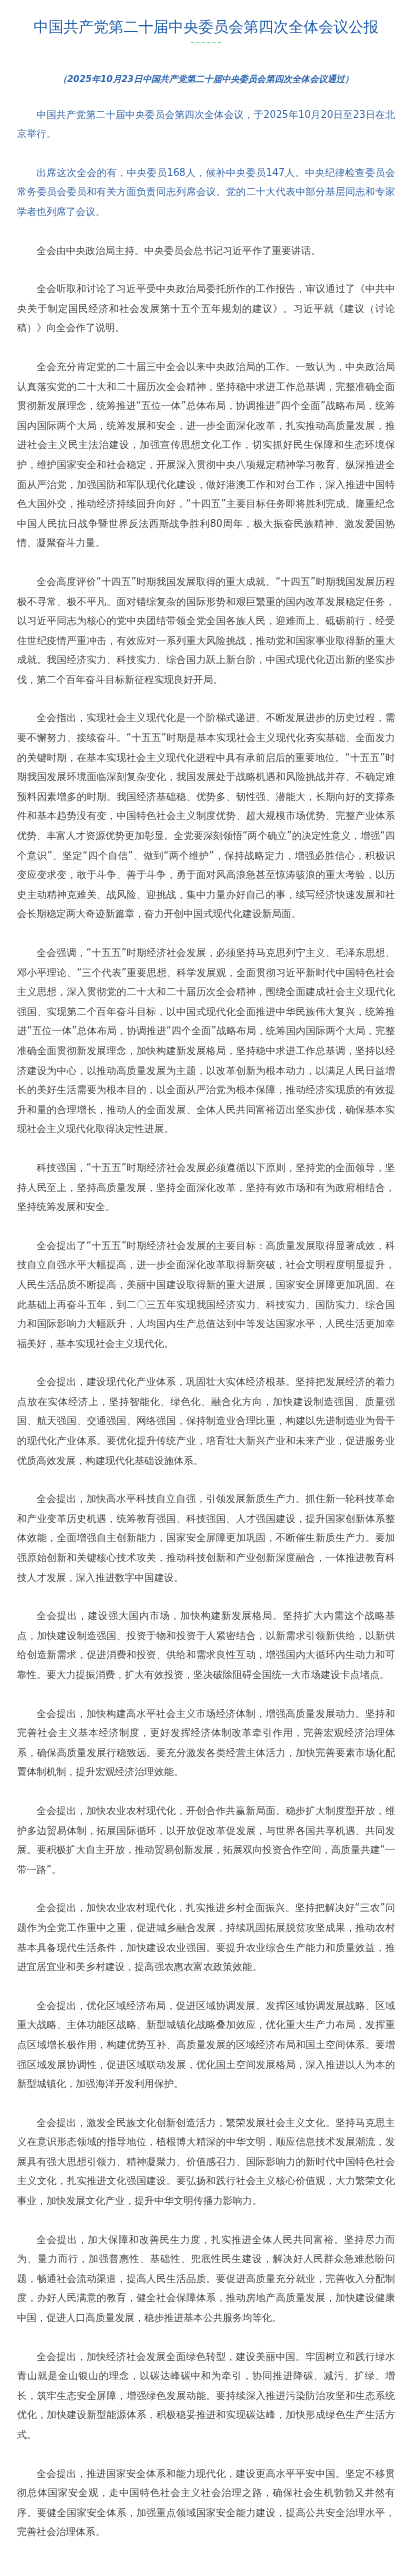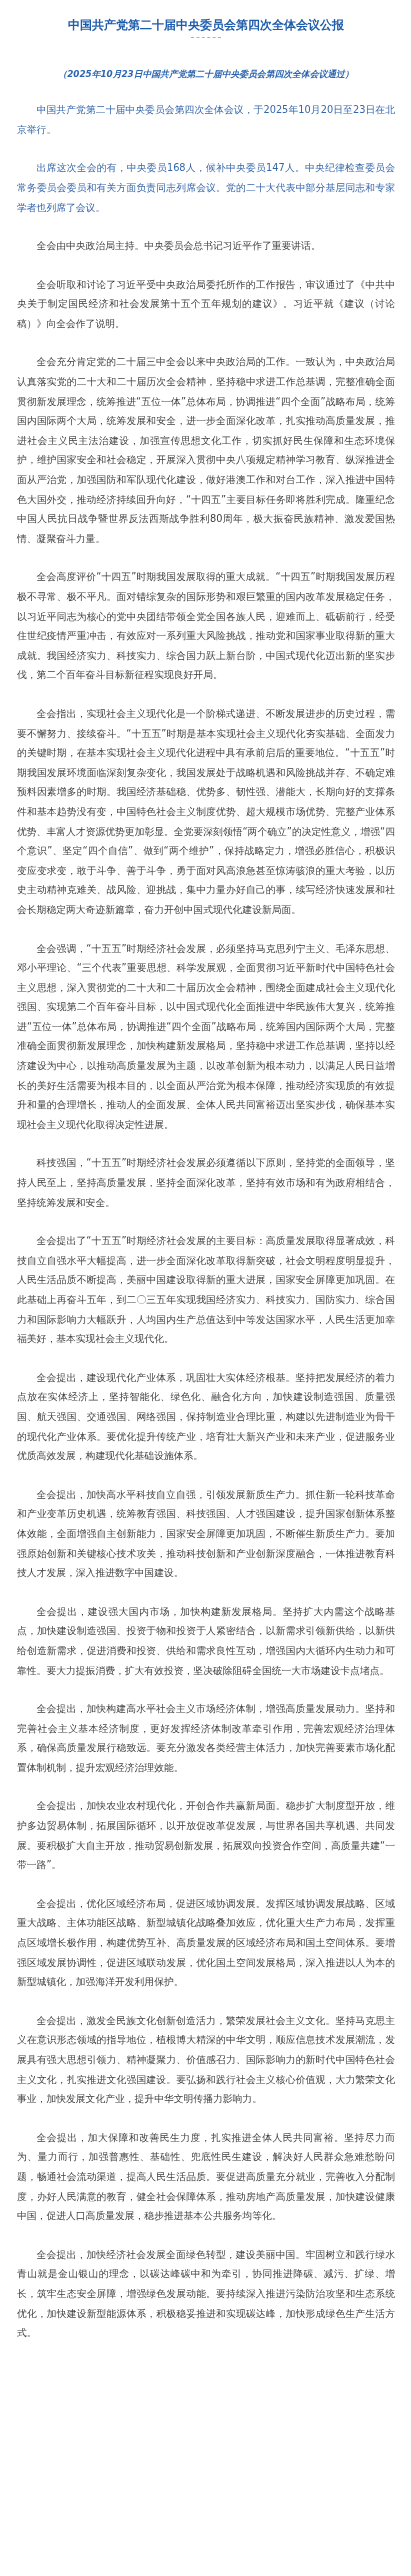--- a/index.html
+++ b/index.html
@@ -10,23 +10,23 @@
   body {
     width: 412px;
     height: 3037px;
     overflow: hidden;
     font-family: "DejaVu Sans", "Liberation Sans", sans-serif;
   }
   .page {
     padding: 12.4px 17px 0 17px;
   }
   .title {
-    font-size: 12px;
+    font-size: 15px;
     line-height: 1.5;
-    font-weight: 700;
+    font-weight: 400;
     color: #1f5cab;
     text-align: center;
     margin: 4.1px 15.5px 0 15.5px;
   }
   .title-dashes {
     width: 30px;
     height: 0;
     border-bottom: 1.5px dashed #6fd98a;
     margin: 2.6px auto 0 auto;
   }
@@ -78,21 +78,23 @@
       <p class="para"><span class="">全会高度评价“十四五”时期我国发展取得的重大成就。“十四五”时期我国发展历程极不寻常、极不平凡。面对错综复杂的国际形势和艰巨繁重的国内改革发展稳定任务，以习近平同志为核心的党中央团结带领全党全国各族人民，迎难而上、砥砺前行，经受住世纪疫情严重冲击，有效应对一系列重大风险挑战，推动党和国家事业取得新的重大成就。我国经济实力、科技实力、综合国力跃上新台阶，中国式现代化迈出新的坚实步伐，第二个百年奋斗目标新征程实现良好开局。</span></p>
       <p class="para"><span class="">全会指出，实现社会主义现代化是一个阶梯式递进、不断发展进步的历史过程，需要不懈努力、接续奋斗。</span><span class="hl">“十五五”时期是基本实现社会主义现代化夯实基础、全面发力的关键时期，在基本实现社会主义现代化进程中具有承前启后的重要地位。</span><span class="">“十五五”时期我国发展环境面临深刻复杂变化，我国发展处于战略机遇和风险挑战并存、不确定难预料因素增多的时期。我国经济基础稳、优势多、韧性强、潜能大，长期向好的支撑条件和基本趋势没有变，中国特色社会主义制度优势、超大规模市场优势、完整产业体系优势、丰富人才资源优势更加彰显。全党要深刻领悟“两个确立”的决定性意义，增强“四个意识”、坚定“四个自信”、做到“两个维护”，保持战略定力，增强必胜信心，积极识变应变求变，敢于斗争、善于斗争，勇于面对风高浪急甚至惊涛骇浪的重大考验，以历史主动精神克难关、战风险、迎挑战，集中力量办好自己的事，续写经济快速发展和社会长期稳定两大奇迹新篇章，奋力开创中国式现代化建设新局面。</span></p>
       <p class="para"><span class="">全会强调，“十五五”时期经济社会发展，必须坚持马克思列宁主义、毛泽东思想、邓小平理论、“三个代表”重要思想、科学发展观，全面贯彻习近平新时代中国特色社会主义思想，</span><span class="hl">深入贯彻党的二十大和二十届历次全会精神</span><span class="">，围绕全面建成社会主义现代化强国、实现第二个百年奋斗目标，以中国式现代化全面推进中华民族伟大复兴，统筹推进“五位一体”总体布局，协调推进“四个全面”战略布局，统筹国内国际两个大局，完整准确全面贯彻新发展理念，加快构建新发展格局，坚持稳中求进工作总基调，坚持以经济建设为中心，以推动高质量发展为主题，以改革创新为根本动力，以满足人民日益增长的美好生活需要为根本目的，以全面从严治党为根本保障，推动经济实现质的有效提升和量的合理增长，推动人的全面发展、全体人民共同富裕迈出坚实步伐，确保基本实现社会主义现代化取得决定性进展。</span></p>
       <p class="para"><span class="">科技强国，</span><span class="hl">“十五五”时期经济社会发展必须遵循以下原则，坚持党的全面领导，坚持人民至上，坚持高质量发展，坚持全面深化改革，坚持有效市场和有为政府相结合，坚持统筹发展和安全。</span></p>
       <p class="para"><span class="">全会提出了“十五五”时期经济社会发展的主要目标：高质量发展取得显著成效，科技自立自强水平大幅提高，进一步全面深化改革取得新突破，社会文明程度明显提升，人民生活品质不断提高，美丽中国建设取得新的重大进展，国家安全屏障更加巩固。在此基础上再奋斗五年，到二〇三五年实现我国经济实力、科技实力、国防实力、综合国力和国际影响力大幅跃升，人均国内生产总值达到中等发达国家水平，人民生活更加幸福美好，基本实现社会主义现代化。</span></p>
       <p class="para"><span class="">全会提出，</span><span class="hl">建设现代化产业体系，巩固壮大实体经济根基。坚持把发展经济的着力点放在实体经济上，坚持智能化、绿色化、融合化方向，加快建设制造强国、质量强国、航天强国、交通强国、网络强国，保持制造业合理比重，构建以先进制造业为骨干的现代化产业体系。要优化提升传统产业，培育壮大新兴产业和未来产业，促进服务业优质高效发展，构建现代化基础设施体系。</span></p>
       <p class="para"><span class="">全会提出，加快高水平科技自立自强，引领发展新质生产力。抓住新一轮科技革命和产业变革历史机遇，统筹教育强国、科技强国、人才强国建设，提升国家创新体系整体效能，全面增强自主创新能力，国家安全屏障更加巩固，不断催生新质生产力。要加强原始创新和关键核心技术攻关，推动科技创新和产业创新深度融合，一体推进教育科技人才发展，深入推进数字中国建设。</span></p>
       <p class="para"><span class="">全会提出，建设强大国内市场，加快构建新发展格局。坚持扩大内需这个战略基点，加快建设制造强国、</span><span class="hl">投资于物和投资于人紧密结合</span><span class="">，以新需求引领新供给，以新供给创造新需求，促进消费和投资、供给和需求良性互动，增强国内大循环内生动力和可靠性。要大力提振消费，扩大有效投资，坚决破除阻碍全国统一大市场建设卡点堵点。</span></p>
       <p class="para"><span class="">全会提出，加快构建高水平社会主义市场经济体制，增强高质量发展动力。坚持和完善社会主义基本经济制度，更好发挥经济体制改革牵引作用，完善宏观经济治理体系，确保高质量发展行稳致远。要充分激发各类经营主体活力，加快完善要素市场化配置体制机制，提升宏观经济治理效能。</span></p>
       <p class="para"><span class="">全会提出，</span><span class="hl">加快农业农村现代化，开创合作共赢新局面。</span><span class="">稳步扩大制度型开放，维护多边贸易体制，拓展国际循环，以开放促改革促发展，与世界各国共享机遇、共同发展。要积极扩大自主开放，推动贸易创新发展，拓展双向投资合作空间，高质量共建“一带一路”。</span></p>
+      <p class="para"><span class="">全会提出，加快农业农村现代化，扎实推进乡村全面振兴。坚持把解决好“三农”问题作为全党工作重中之重，促进城乡融合发展，持续巩固拓展脱贫攻坚成果，推动农村基本具备现代生活条件，加快建设农业强国。要提升农业综合生产能力和质量效益，推进宜居宜业和美乡村建设，提高强农惠农富农政策效能。</span></p>
       <p class="para"><span class="">全会提出，优化区域经济布局，促进区域协调发展。发挥区域协调发展战略、区域重大战略、主体功能区战略、新型城镇化战略叠加效应，优化重大生产力布局，发挥重点区域增长极作用，构建优势互补、高质量发展的区域经济布局和国土空间体系。要增强区域发展协调性，促进区域联动发展，优化国土空间发展格局，深入推进以人为本的新型城镇化，加强海洋开发利用保护。</span></p>
       <p class="para"><span class="">全会提出，</span><span class="hl">激发全民族文化创新创造活力，繁荣发展社会主义文化。</span><span class="">坚持马克思主义在意识形态领域的指导地位，植根博大精深的中华文明，顺应信息技术发展潮流，发展具有强大思想引领力、精神凝聚力、价值感召力、国际影响力的新时代中国特色社会主义文化，扎实推进文化强国建设。要弘扬和践行社会主义核心价值观，大力繁荣文化事业，加快发展文化产业，提升中华文明传播力影响力。</span></p>
       <p class="para"><span class="">全会提出，加大保障和改善民生力度，扎实推进全体人民共同富裕。坚持尽力而为、量力而行，加强普惠性、基础性、兜底性民生建设，解决好人民群众急难愁盼问题，畅通社会流动渠道，提高人民生活品质。要促进高质量充分就业，完善收入分配制度，办好人民满意的教育，健全社会保障体系，</span><span class="hl">推动房地产高质量发展</span><span class="">，加快建设健康中国，促进人口高质量发展，稳步推进基本公共服务均等化。</span></p>
       <p class="para"><span class="">全会提出，加快经济社会发展全面绿色转型，建设美丽中国。牢固树立和践行绿水青山就是金山银山的理念，以碳达峰碳中和为牵引，协同推进降碳、减污、扩绿、增长，筑牢生态安全屏障，增强绿色发展动能。要持续深入推进污染防治攻坚和生态系统优化，加快建设新型能源体系，积极稳妥推进和实现碳达峰，加快形成绿色生产生活方式。</span></p>
+      <p class="para"><span class="">全会提出，推进国家安全体系和能力现代化，建设更高水平平安中国。坚定不移贯彻总体国家安全观，走中国特色社会主义社会治理之路，</span><span class="hl">确保社会生机勃勃又井然有序。</span><span class="">要健全国家安全体系，加强重点领域国家安全能力建设，提高公共安全治理水平，完善社会治理体系。</span></p>
       <p class="para"></p>
     </div>
 
 </div>
 
 
 </body></html>

